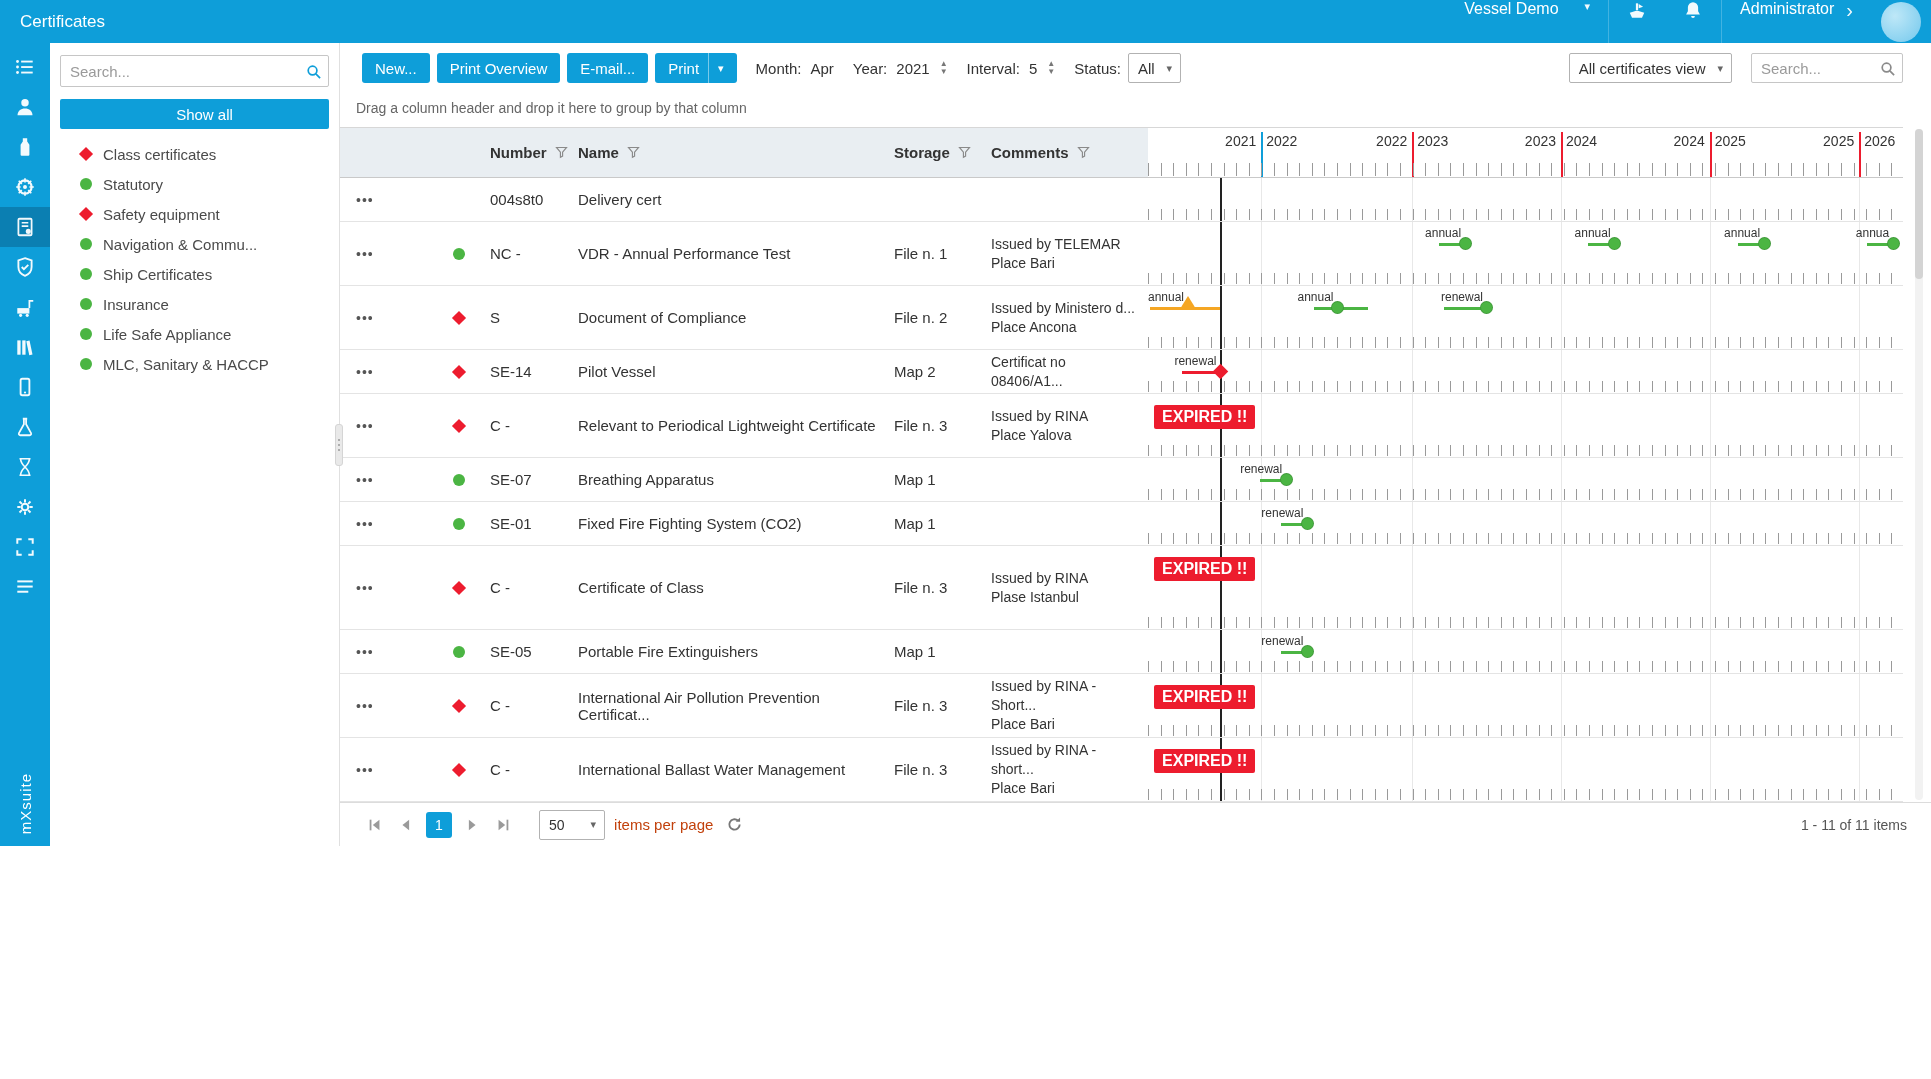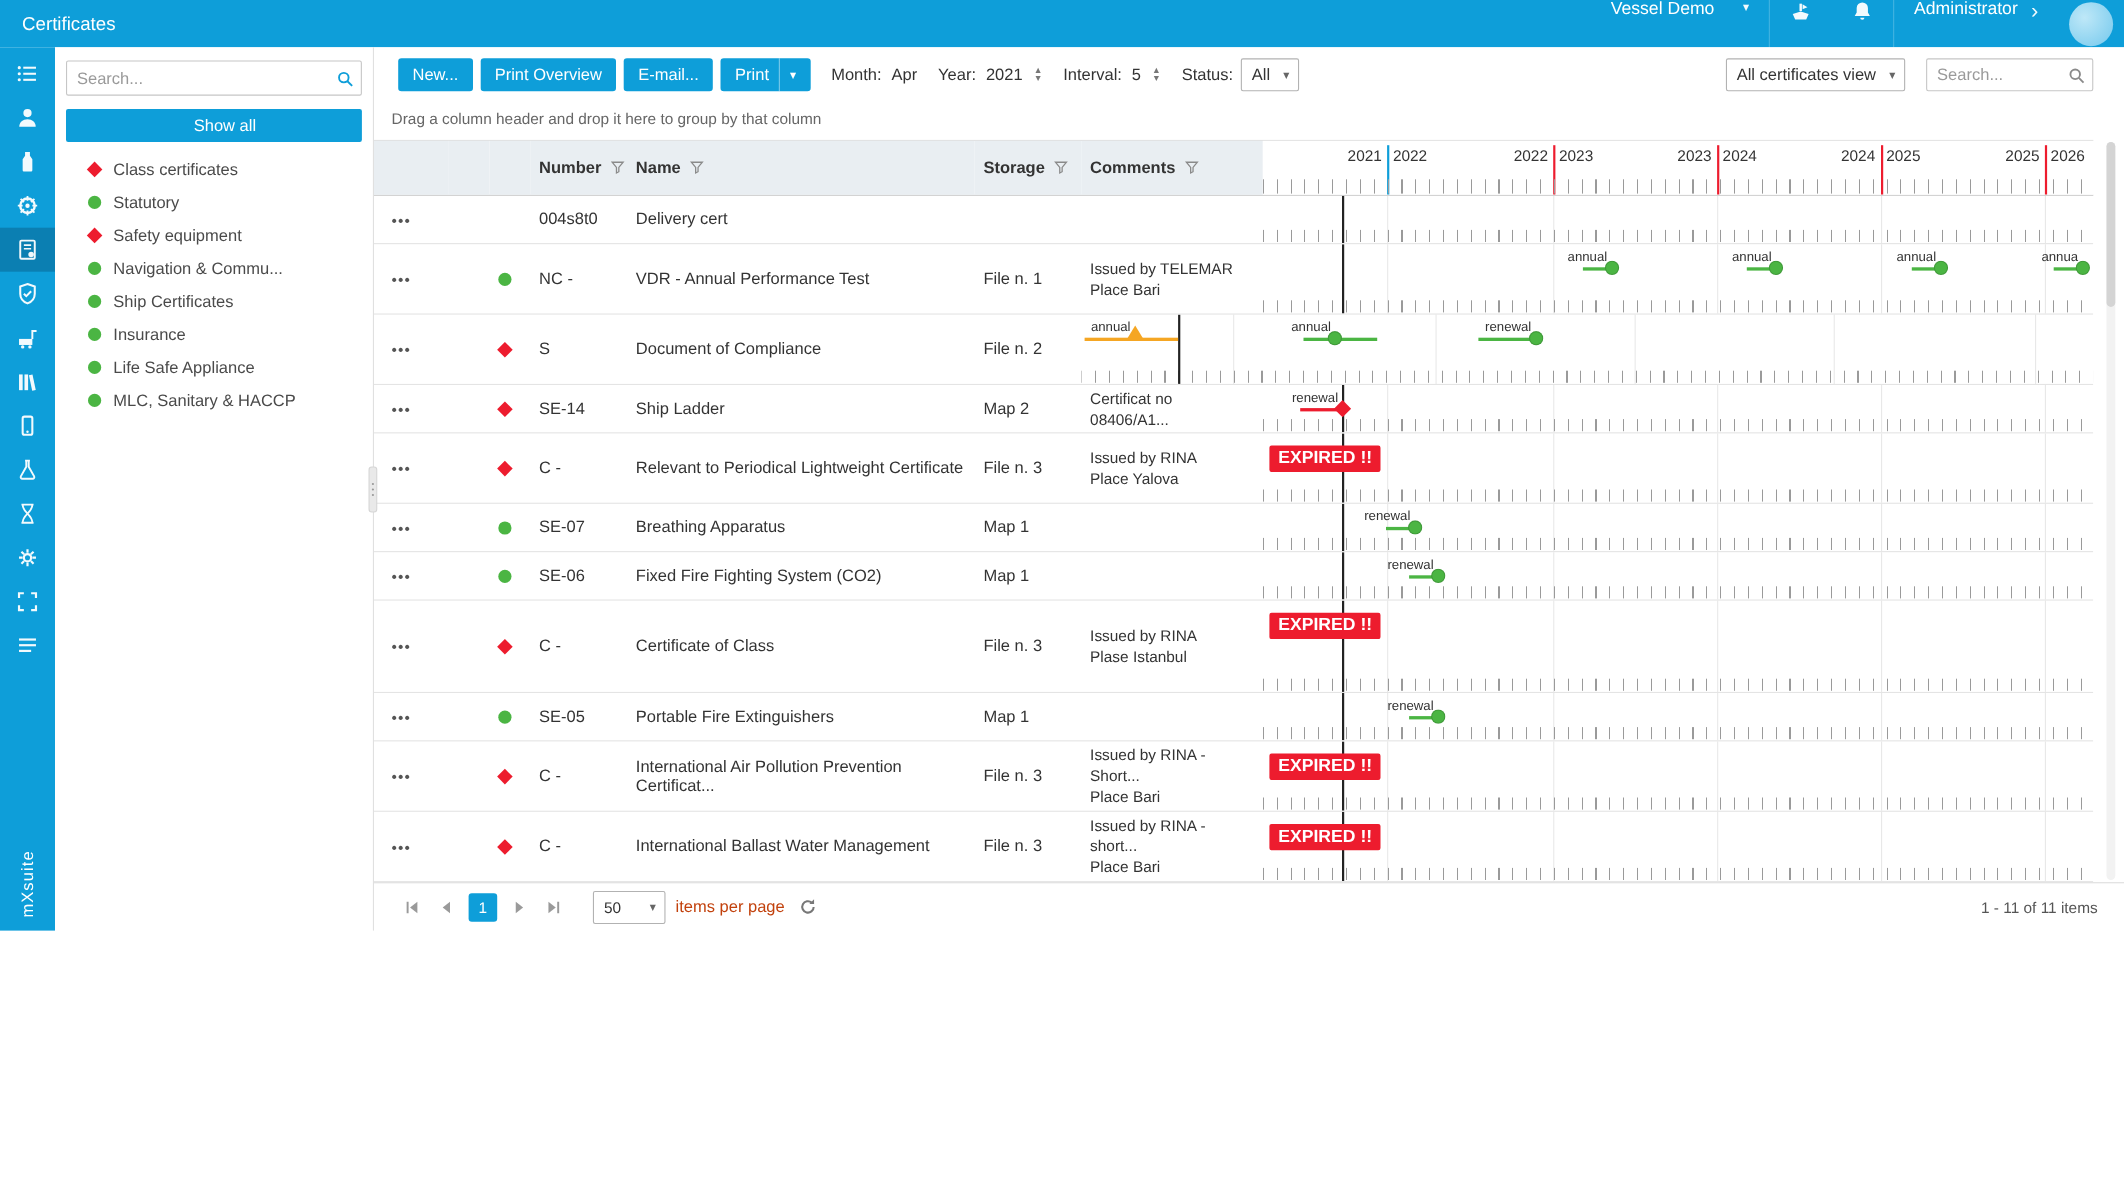--- a/index.html
+++ b/index.html
@@ -497,20 +497,24 @@
             </div>
             <div class="grid-row" style="min-height: 64px;">
               <div class="cell c-menu">•••</div>
               <div class="cell c-sp"></div>
               <div class="cell c-status">
                 <div class="marker-diamond"></div>
               </div>
               <div class="cell c-number">S</div>
               <div class="cell c-name">Document of Compliance</div>
               <div class="cell c-storage">File n. 2</div>
+              <div class="cell c-comments">
+                <div>Issued by Ministero d...</div>
+                <div>Place Ancona</div>
+              </div>
               <div class="cell c-tl">
                 <div class="tl-bound" style="left: 15%;"></div>
                 <div class="tl-bound" style="left: 35%;"></div>
                 <div class="tl-bound" style="left: 54.7%;"></div>
                 <div class="tl-bound" style="left: 74.4%;"></div>
                 <div class="tl-bound" style="left: 94.2%;"></div>
                 <div class="tl-ticks"></div>
                 <div class="tl-today" style="left: 9.6%;"></div>
                 <div class="tl-line" style="left: 0.3%; width: 9.3%; background: rgb(245, 166, 35);"></div>
                 <div class="tl-label" style="right: 94.7%; margin-right: 4px;">annual</div>
@@ -523,21 +527,21 @@
                 <div class="tl-marker circle" style="left: 44.9%; background: rgb(75, 181, 67);"></div>
               </div>
             </div>
             <div class="grid-row">
               <div class="cell c-menu">•••</div>
               <div class="cell c-sp"></div>
               <div class="cell c-status">
                 <div class="marker-diamond"></div>
               </div>
               <div class="cell c-number">SE-14</div>
-              <div class="cell c-name">Ship Ladder</div>
+              <div class="cell c-name">Pilot Vessel</div>
               <div class="cell c-storage">Map 2</div>
               <div class="cell c-comments">
                 <div>Certificat no 08406/A1...</div>
               </div>
               <div class="cell c-tl">
                 <div class="tl-bound" style="left: 15%;"></div>
                 <div class="tl-bound" style="left: 35%;"></div>
                 <div class="tl-bound" style="left: 54.7%;"></div>
                 <div class="tl-bound" style="left: 74.4%;"></div>
                 <div class="tl-bound" style="left: 94.2%;"></div>
@@ -594,21 +598,21 @@
                 <div class="tl-label" style="right: 81.7%; margin-right: 4px;">renewal</div>
                 <div class="tl-marker circle" style="left: 18.3%; background: rgb(75, 181, 67);"></div>
               </div>
             </div>
             <div class="grid-row">
               <div class="cell c-menu">•••</div>
               <div class="cell c-sp"></div>
               <div class="cell c-status">
                 <div class="marker-circle"></div>
               </div>
-              <div class="cell c-number">SE-06</div>
+              <div class="cell c-number">SE-01</div>
               <div class="cell c-name">Fixed Fire Fighting System (CO2)</div>
               <div class="cell c-storage">Map 1</div>
               <div class="cell c-comments"></div>
               <div class="cell c-tl">
                 <div class="tl-bound" style="left: 15%;"></div>
                 <div class="tl-bound" style="left: 35%;"></div>
                 <div class="tl-bound" style="left: 54.7%;"></div>
                 <div class="tl-bound" style="left: 74.4%;"></div>
                 <div class="tl-bound" style="left: 94.2%;"></div>
                 <div class="tl-ticks"></div>

